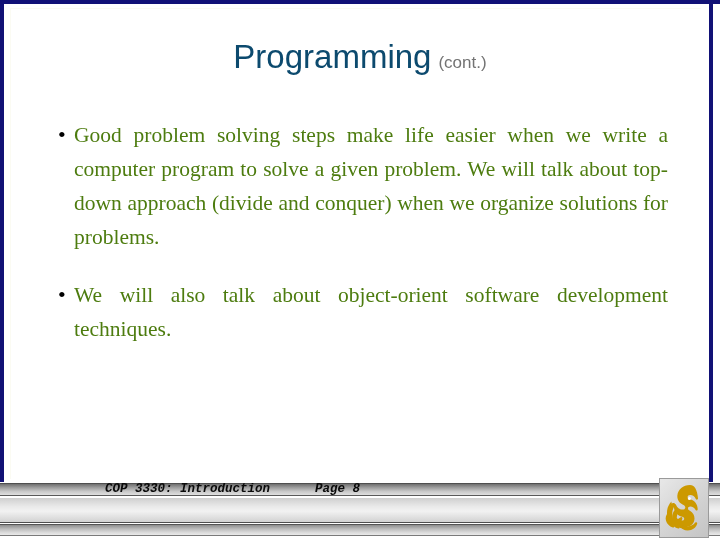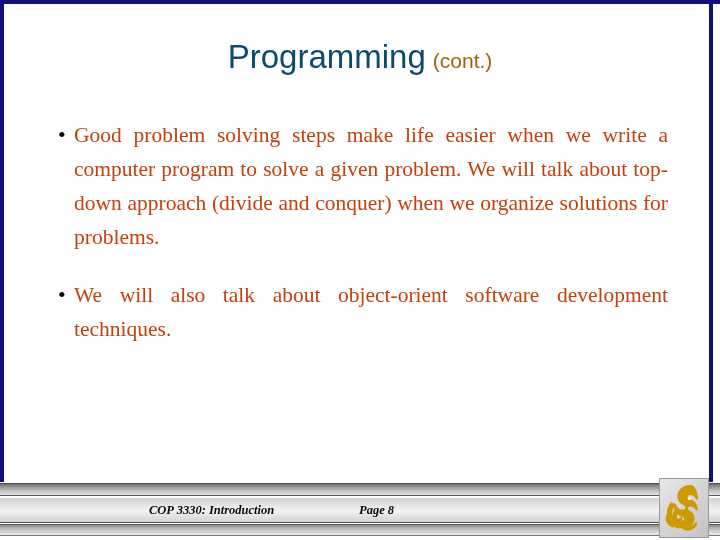--- a/index.html
+++ b/index.html
@@ -56,23 +56,23 @@
   }
   .title-main {
     font-family: "Liberation Sans", sans-serif;
     font-size: 33px;
     font-weight: 400;
     color: #0c4a6e;
     letter-spacing: 0px;
   }
   .title-sub {
     font-family: "Liberation Sans", sans-serif;
-    font-size: 21px;
+    font-size: 17px;
     font-weight: 400;
-    color: #a16207;
+    color: #737373;
     margin-left: 7px;
   }
 
   
   .body-area {
     position: absolute;
     left: 48px; top: 118px;
     width: 620px;
   }
   .bullet-row {
@@ -89,21 +89,21 @@
     color: #000000;
     text-align: left;
     padding-left: 10px;
     box-sizing: border-box;
   }
   .bullet-text {
     flex: 1 1 auto;
     font-family: "Liberation Serif", serif;
     font-size: 21.5px;
     line-height: 34px;
-    color: #c2410c;
+    color: #4d7c0f;
     text-align: justify;
     text-justify: inter-word;
     hyphens: none;
   }
   .bullet-text.last-short { }
 
   
   .band {
     position: absolute;
     left: 0;
@@ -136,30 +136,29 @@
   }
   .band-c {
     top: 535px;
     height: 5px;
     background: #ffffff;
     border-top: 1px solid #7a7a7a;
   }
 
   .footer-text {
     position: absolute;
-    top: 501px;
+    top: 480px;
     height: 20px;
     line-height: 19px;
-    font-family: Liberation Serif, serif;
+    font-family: Liberation Mono, monospace;
     font-size: 12.5px;
     font-weight: bold;
     font-style: italic;
     color: #0a0a0a;
     white-space: nowrap;
-    margin-left: 44px;
   }
   .ft-course { left: 105px; }
   .ft-page   { left: 315px; }
   .ft-author { left: 405px; }
 
   
   .logo-box {
     position: absolute;
     left: 659px; top: 478px;
     width: 50px; height: 60px;

